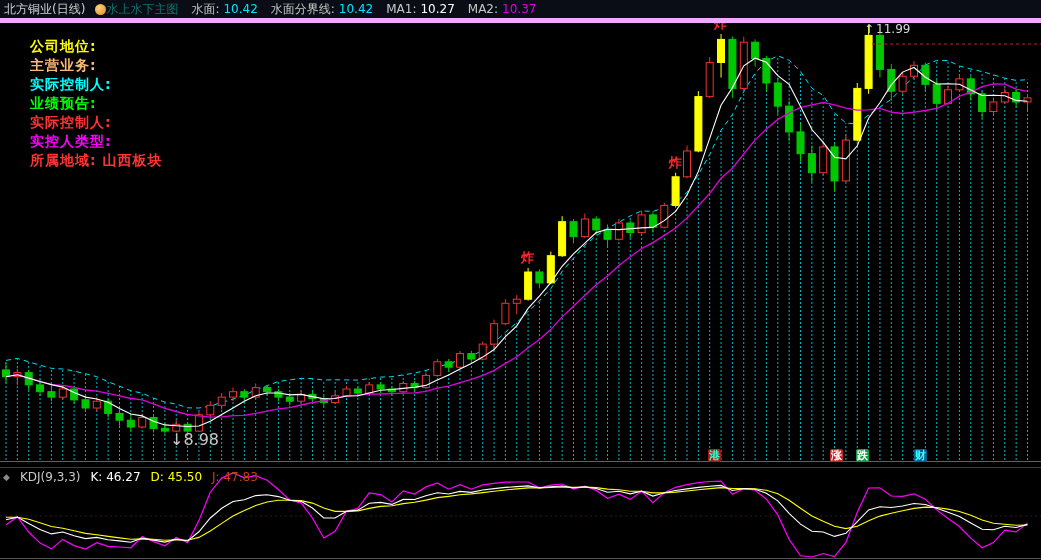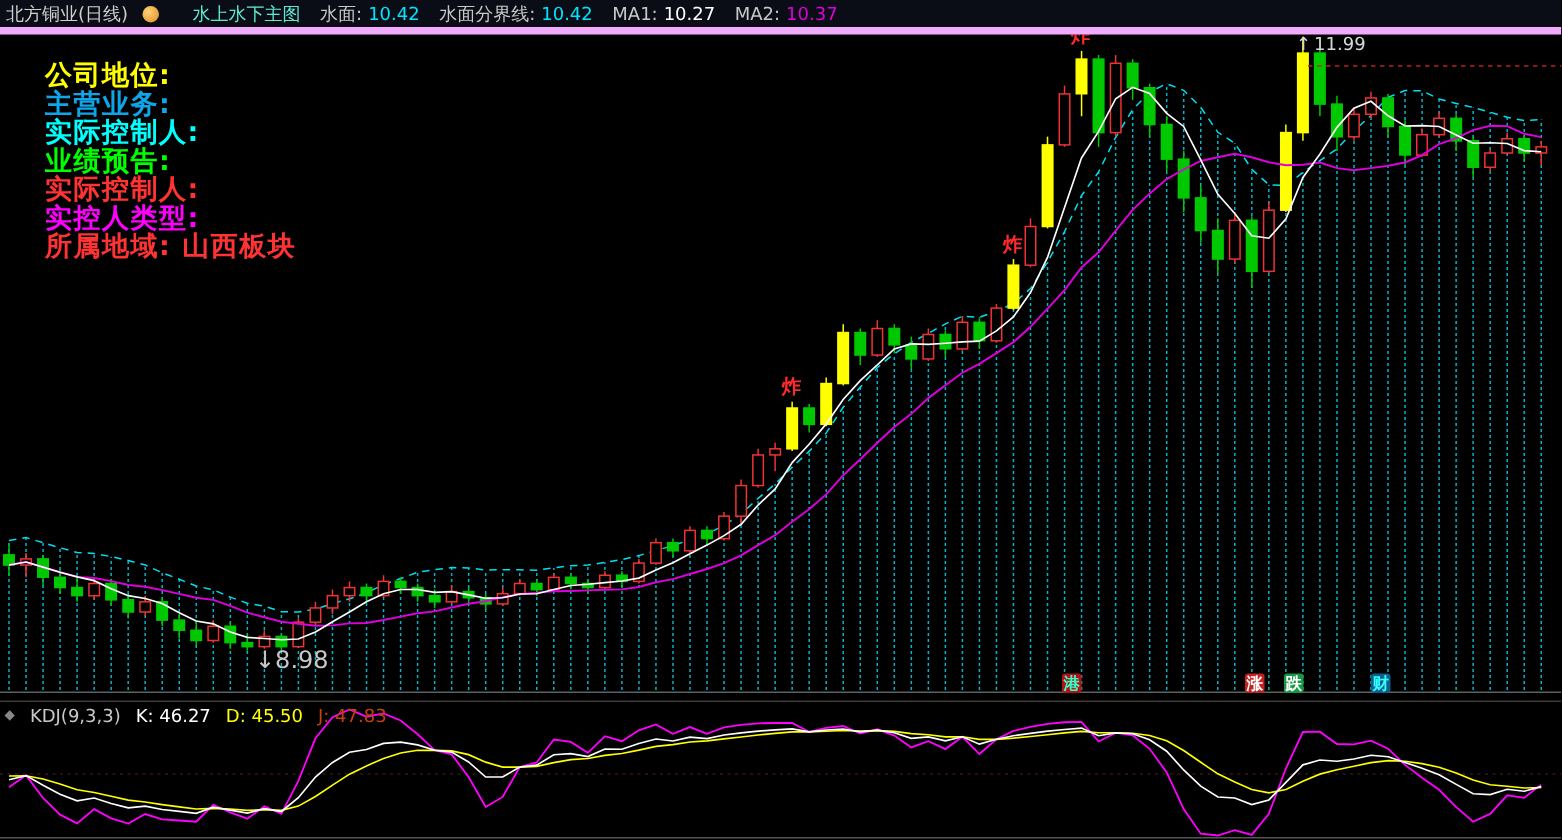--- a/index.html
+++ b/index.html
@@ -5,25 +5,25 @@
   html,body{margin:0;padding:0;background:#000;}
   .screen{position:relative;width:1041px;height:560px;background:#000;overflow:hidden;
           font-family:"DejaVu Sans","Liberation Sans",sans-serif;}
   #chart-canvas{position:absolute;top:0;left:0;z-index:1;}
   .topbar{position:absolute;top:0;left:0;width:1041px;height:18px;background:#0a0d15;
           border-bottom:5px solid #f0abfc;display:flex;align-items:center;z-index:5;
           font-size:12px;white-space:nowrap;line-height:18px;}
   .title{color:#d0d0d0;margin-left:4px;}
   .logo{width:11px;height:11px;border-radius:50%;margin-left:10px;flex:0 0 auto;
         background:radial-gradient(circle at 35% 35%, #ffd27a, #e08a1e);}
-  .iname{color:#5eead4;margin-left:22px;}
+  .iname{color:#0f766e;margin-left:0;}
   .field{margin-left:13px;}
   .fl{color:#c8c8c8;}
   .fv{margin-left:4px;}
-  .info-label{position:absolute;left:30px;font-size:18px;font-weight:bold;z-index:3;letter-spacing:1px;}
+  .info-label{position:absolute;left:30px;font-size:14px;font-weight:bold;z-index:3;letter-spacing:1px;}
   .bomb{position:absolute;color:#ff2a2a;font-size:13px;font-weight:bold;z-index:3;}
   .badge{position:absolute;top:449px;width:13px;height:13px;font-size:11px;line-height:13px;
          text-align:center;border-radius:2px;font-weight:bold;z-index:3;cursor:pointer;}
   .price-low{position:absolute;color:#c8c8c8;font-size:16px;z-index:3;}
   .price-high{position:absolute;color:#d8d8d8;font-size:12px;z-index:3;display:flex;gap:2px;}
   .kdj-header{position:absolute;top:470px;left:3px;z-index:3;display:flex;align-items:center;
               font-size:12px;gap:10px;line-height:14px;}
   .kdj-icon{color:#888;font-size:9px;}
   .kt{color:#c8c8c8;}
   .kk{color:#ffffff;}
@@ -327,21 +327,21 @@
       <line x1="0" y1="558.5" x2="1041" y2="558.5" stroke="#555555" stroke-width="1"></line>
       <line x1="872" y1="44" x2="1041" y2="44" stroke="#bb2222" stroke-width="1" stroke-dasharray="3,3"></line>
       <line x1="0" y1="516" x2="1041" y2="516" stroke="#3a1515" stroke-dasharray="2,3"></line>
       <path d="M6.0,524.8 L17.4,516.9 L28.7,532.0 L40.0,543.1 L51.4,548.9 L62.8,539.4 L74.1,545.6 L85.5,549.0 L96.8,542.7 L108.1,546.3 L119.5,547.0 L130.8,547.8 L142.2,536.5 L153.5,541.6 L164.9,545.8 L176.3,537.5 L187.6,542.6 L198.9,520.6 L210.3,492.2 L221.7,478.1 L233.0,473.0 L244.3,477.8 L255.7,475.6 L267.1,480.3 L278.4,489.5 L289.8,500.1 L301.1,502.9 L312.4,518.0 L323.8,538.0 L335.1,531.3 L346.5,511.3 L357.8,508.3 L369.2,493.0 L380.6,494.6 L391.9,501.9 L403.3,490.8 L414.6,494.1 L425.9,486.9 L437.3,483.0 L448.6,489.2 L460.0,484.7 L471.3,489.2 L482.7,484.9 L494.1,483.3 L505.4,482.2 L516.8,482.0 L528.1,482.0 L539.4,487.9 L550.8,485.2 L562.1,484.0 L573.5,489.0 L584.9,486.2 L596.2,490.4 L607.5,498.3 L618.9,494.1 L630.3,499.4 L641.6,491.2 L652.9,502.7 L664.3,492.8 L675.6,487.3 L687.0,484.6 L698.4,482.6 L709.7,481.5 L721.0,481.2 L732.4,494.3 L743.8,488.6 L755.1,490.2 L766.4,499.2 L777.8,514.9 L789.1,539.3 L800.5,555.8 L811.9,557.0 L823.2,553.5 L834.5,556.6 L845.9,542.5 L857.3,512.2 L868.6,488.0 L879.9,487.8 L891.3,496.0 L902.6,496.3 L914.0,493.8 L925.4,499.2 L936.7,509.9 L948.0,518.5 L959.4,526.5 L970.8,538.1 L982.1,547.8 L993.4,542.6 L1004.8,530.2 L1016.1,531.9 L1027.5,523.1" fill="none" stroke="#ff00ff" stroke-width="1.2"></path>
       <path d="M6.0,517.3 L17.4,517.2 L28.7,519.3 L40.0,522.7 L51.4,526.5 L62.8,528.3 L74.1,530.8 L85.5,533.4 L96.8,534.7 L108.1,536.4 L119.5,537.9 L130.8,539.3 L142.2,538.9 L153.5,539.3 L164.9,540.2 L176.3,539.8 L187.6,540.2 L198.9,537.4 L210.3,531.0 L221.7,523.4 L233.0,516.1 L244.3,510.6 L255.7,505.6 L267.1,502.0 L278.4,500.2 L289.8,500.2 L301.1,500.6 L312.4,503.1 L323.8,508.1 L335.1,511.4 L346.5,511.4 L357.8,510.9 L369.2,508.4 L380.6,506.4 L391.9,505.7 L403.3,503.6 L414.6,502.3 L425.9,500.1 L437.3,497.6 L448.6,496.4 L460.0,494.7 L471.3,493.9 L482.7,492.6 L494.1,491.3 L505.4,490.0 L516.8,488.9 L528.1,487.9 L539.4,487.9 L550.8,487.5 L562.1,487.0 L573.5,487.3 L584.9,487.1 L596.2,487.6 L607.5,489.1 L618.9,489.8 L630.3,491.2 L641.6,491.2 L652.9,492.9 L664.3,492.9 L675.6,492.1 L687.0,491.0 L698.4,489.8 L709.7,488.6 L721.0,487.6 L732.4,488.5 L743.8,488.5 L755.1,488.8 L766.4,490.3 L777.8,493.8 L789.1,500.3 L800.5,508.2 L811.9,515.9 L823.2,521.3 L834.5,526.3 L845.9,528.6 L857.3,526.3 L868.6,520.8 L879.9,516.1 L891.3,513.2 L902.6,510.8 L914.0,508.4 L925.4,507.1 L936.7,507.5 L948.0,509.1 L959.4,511.5 L970.8,515.3 L982.1,520.0 L993.4,523.2 L1004.8,524.2 L1016.1,525.3 L1027.5,525.0" fill="none" stroke="#ffff00" stroke-width="1.1"></path>
       <path d="M6.0,519.8 L17.4,517.1 L28.7,523.5 L40.0,529.5 L51.4,533.9 L62.8,532.0 L74.1,535.7 L85.5,538.6 L96.8,537.4 L108.1,539.7 L119.5,540.9 L130.8,542.2 L142.2,538.1 L153.5,540.1 L164.9,542.1 L176.3,539.1 L187.6,541.0 L198.9,531.8 L210.3,518.0 L221.7,508.3 L233.0,501.5 L244.3,499.7 L255.7,495.6 L267.1,494.8 L278.4,496.6 L289.8,500.2 L301.1,501.4 L312.4,508.0 L323.8,518.0 L335.1,518.0 L346.5,511.3 L357.8,510.1 L369.2,503.2 L380.6,502.4 L391.9,504.4 L403.3,499.4 L414.6,499.5 L425.9,495.7 L437.3,492.7 L448.6,494.0 L460.0,491.4 L471.3,492.4 L482.7,490.0 L494.1,488.6 L505.4,487.4 L516.8,486.6 L528.1,485.9 L539.4,487.9 L550.8,486.7 L562.1,486.0 L573.5,487.9 L584.9,486.8 L596.2,488.5 L607.5,492.2 L618.9,491.3 L630.3,493.9 L641.6,491.2 L652.9,496.1 L664.3,492.8 L675.6,490.5 L687.0,488.9 L698.4,487.4 L709.7,486.3 L721.0,485.4 L732.4,490.5 L743.8,488.6 L755.1,489.2 L766.4,493.2 L777.8,500.8 L789.1,513.3 L800.5,524.1 L811.9,531.3 L823.2,532.0 L834.5,536.4 L845.9,533.3 L857.3,521.6 L868.6,509.9 L879.9,506.7 L891.3,507.5 L902.6,506.0 L914.0,503.5 L925.4,504.5 L936.7,508.3 L948.0,512.2 L959.4,516.5 L970.8,522.9 L982.1,529.2 L993.4,529.7 L1004.8,526.2 L1016.1,527.5 L1027.5,524.4" fill="none" stroke="#ffffff" stroke-width="1.1"></path>
     </svg>
 
   <div id="info-labels">
       <div class="info-label" style="color: rgb(255, 255, 0); top: 38px;">公司地位:</div>
-      <div class="info-label" style="color: #0ea5e9; top: 57px;">主营业务:</div>
+      <div class="info-label" style="color: #fdba74; top: 57px;">主营业务:</div>
       <div class="info-label" style="color: rgb(0, 255, 255); top: 76px;">实际控制人:</div>
       <div class="info-label" style="color: rgb(0, 255, 0); top: 95px;">业绩预告:</div>
       <div class="info-label" style="color: rgb(255, 51, 51); top: 114px;">实际控制人:</div>
       <div class="info-label" style="color: rgb(255, 0, 255); top: 133px;">实控人类型:</div>
       <div class="info-label" style="color: rgb(255, 51, 51); top: 152px;">所属地域: 山西板块</div>
     </div>
 
   <div id="annotations">
     <div class="price-low" id="low-label" style="left: 170px; top: 430px;">↓8.98</div>
     <div class="price-high" id="high-label" style="left: 864px; top: 22px;">

